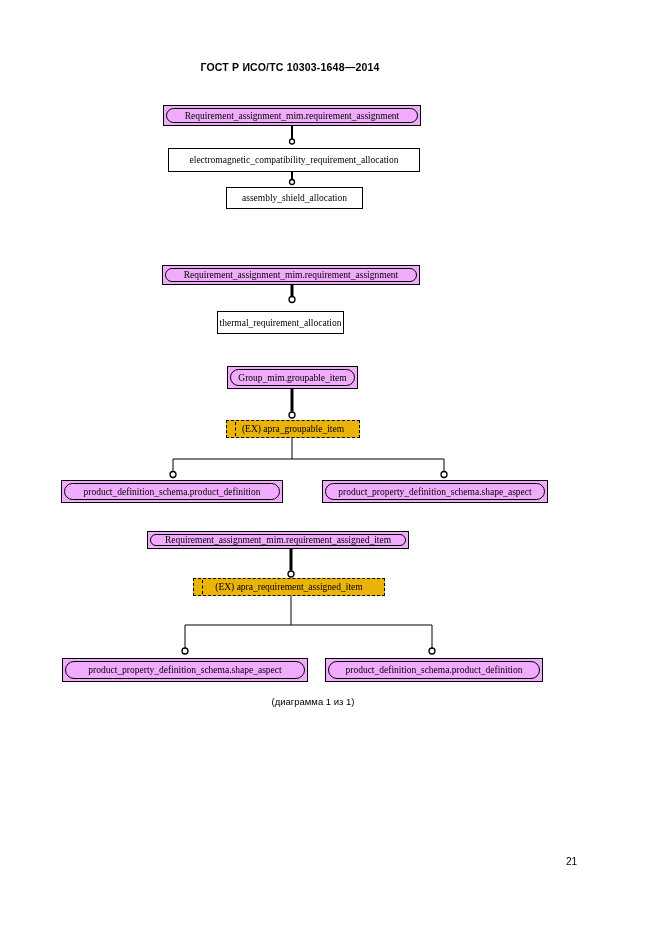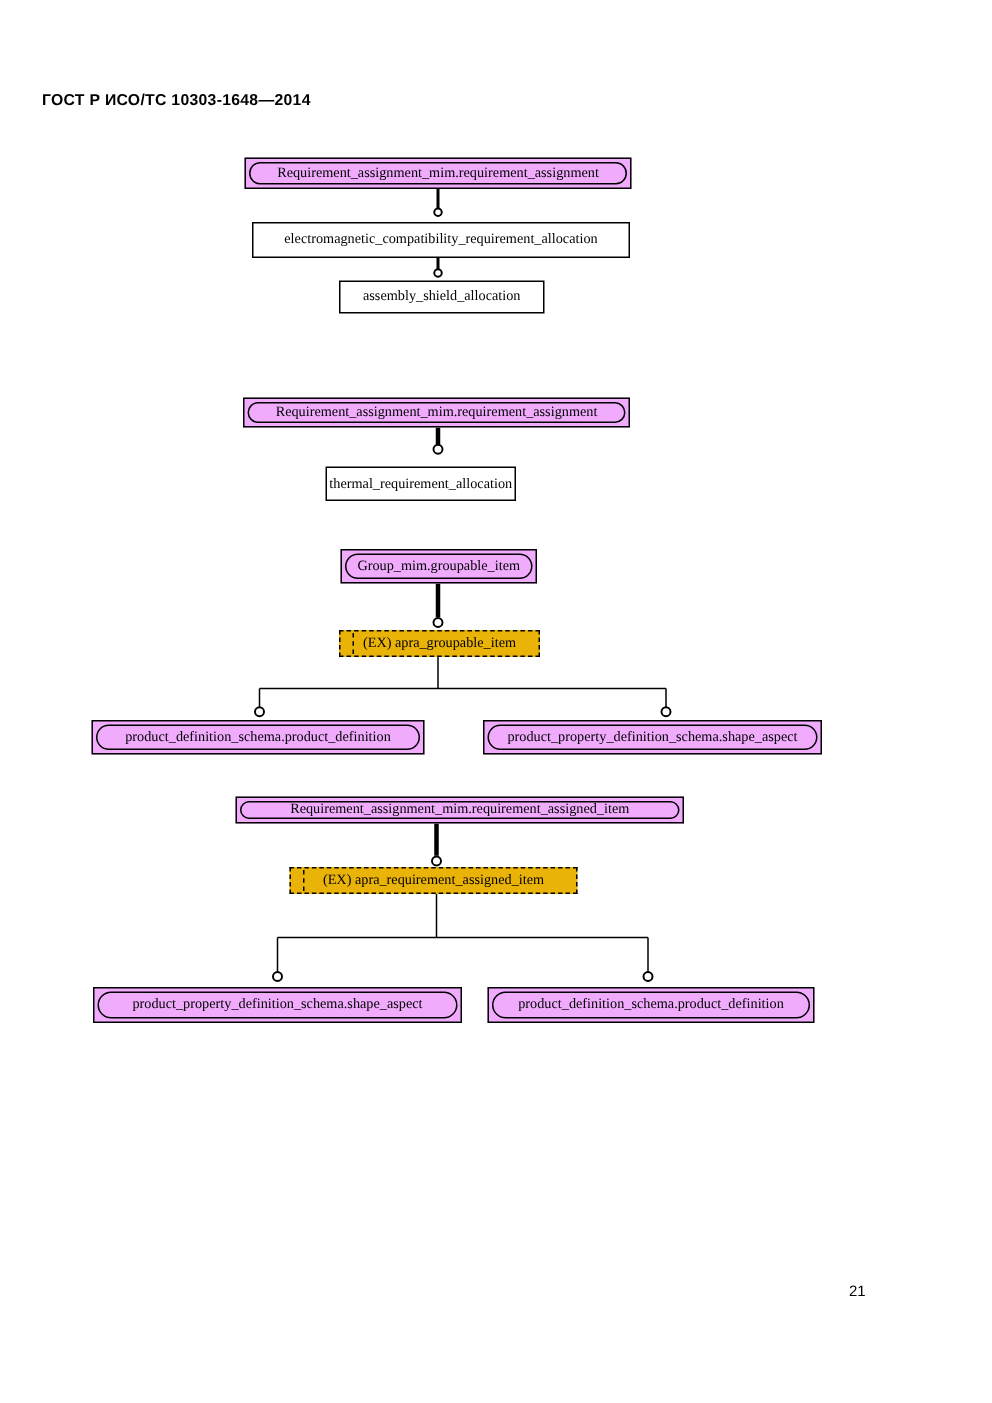--- a/index.html
+++ b/index.html
@@ -1,20 +1,20 @@
 <!DOCTYPE html>
 <html><head>
 <meta charset="utf-8">
 <style>
   html,body{margin:0;padding:0;background:#ffffff;}
   .page{position:relative;width:661px;height:935px;background:#ffffff;overflow:hidden;
         font-family:"Liberation Serif", serif;color:#000;}
-  .doc-header{position:absolute;top:61px;left:0;width:580px;text-align:left;
+  .doc-header{position:absolute;top:61px;left:0;width:580px;text-align:center;
         font-family:"Liberation Sans", sans-serif;font-weight:bold;font-size:10.5px;
-        letter-spacing:0.2px;white-space:nowrap;padding-left:28px;}
+        letter-spacing:0.2px;white-space:nowrap;}
   .overlay{position:absolute;top:0;left:0;pointer-events:none;}
   .refbox{position:absolute;border:1px solid #000;background:#f0abfc;box-sizing:border-box;}
   .refbox-inner{position:absolute;left:2px;right:2px;top:2px;bottom:2px;border:1px solid #000;
         border-radius:9px;display:flex;align-items:center;justify-content:center;
         font-size:9.5px;white-space:nowrap;overflow:hidden;}
   .plainbox{position:absolute;border:1px solid #000;background:#fff;box-sizing:border-box;
         display:flex;align-items:center;justify-content:center;font-size:9.5px;
         white-space:nowrap;overflow:hidden;}
   .dashbox{position:absolute;border:1px dashed #000;background:#eab308;box-sizing:border-box;
         display:flex;align-items:center;justify-content:center;font-size:9.5px;
@@ -95,38 +95,39 @@
     <div class="refbox-inner">
       <span>product_definition_schema.product_definition</span>
     </div>
   </div>
   <div class="refbox" style="left:322px;top:480px;width:226px;height:23px">
     <div class="refbox-inner">
       <span>product_property_definition_schema.shape_aspect</span>
     </div>
   </div>
 
-  <div class="refbox" style="left:157px;top:531px;width:299px;height:18px">
+  <div class="refbox" style="left:147px;top:531px;width:262px;height:18px">
     <div class="refbox-inner" style="border-radius:7px">
       <span>Requirement_assignment_mim.requirement_assigned_item</span>
     </div>
   </div>
   <div class="dashbox" style="left:193px;top:578px;width:192px;height:18px">
     <span class="dash-divider"></span>
     <span>(EX) apra_requirement_assigned_item</span>
   </div>
   <div class="refbox" style="left:62px;top:658px;width:246px;height:24px">
     <div class="refbox-inner">
       <span>product_property_definition_schema.shape_aspect</span>
     </div>
   </div>
   <div class="refbox" style="left:325px;top:658px;width:218px;height:24px">
     <div class="refbox-inner">
       <span>product_definition_schema.product_definition</span>
     </div>
   </div>
 
   <div class="caption">
+    <div>(диаграмма 1 из 1)</div>
   </div>
 
   <div class="page-number">21</div>
 
 </div>
 
 </body></html>

